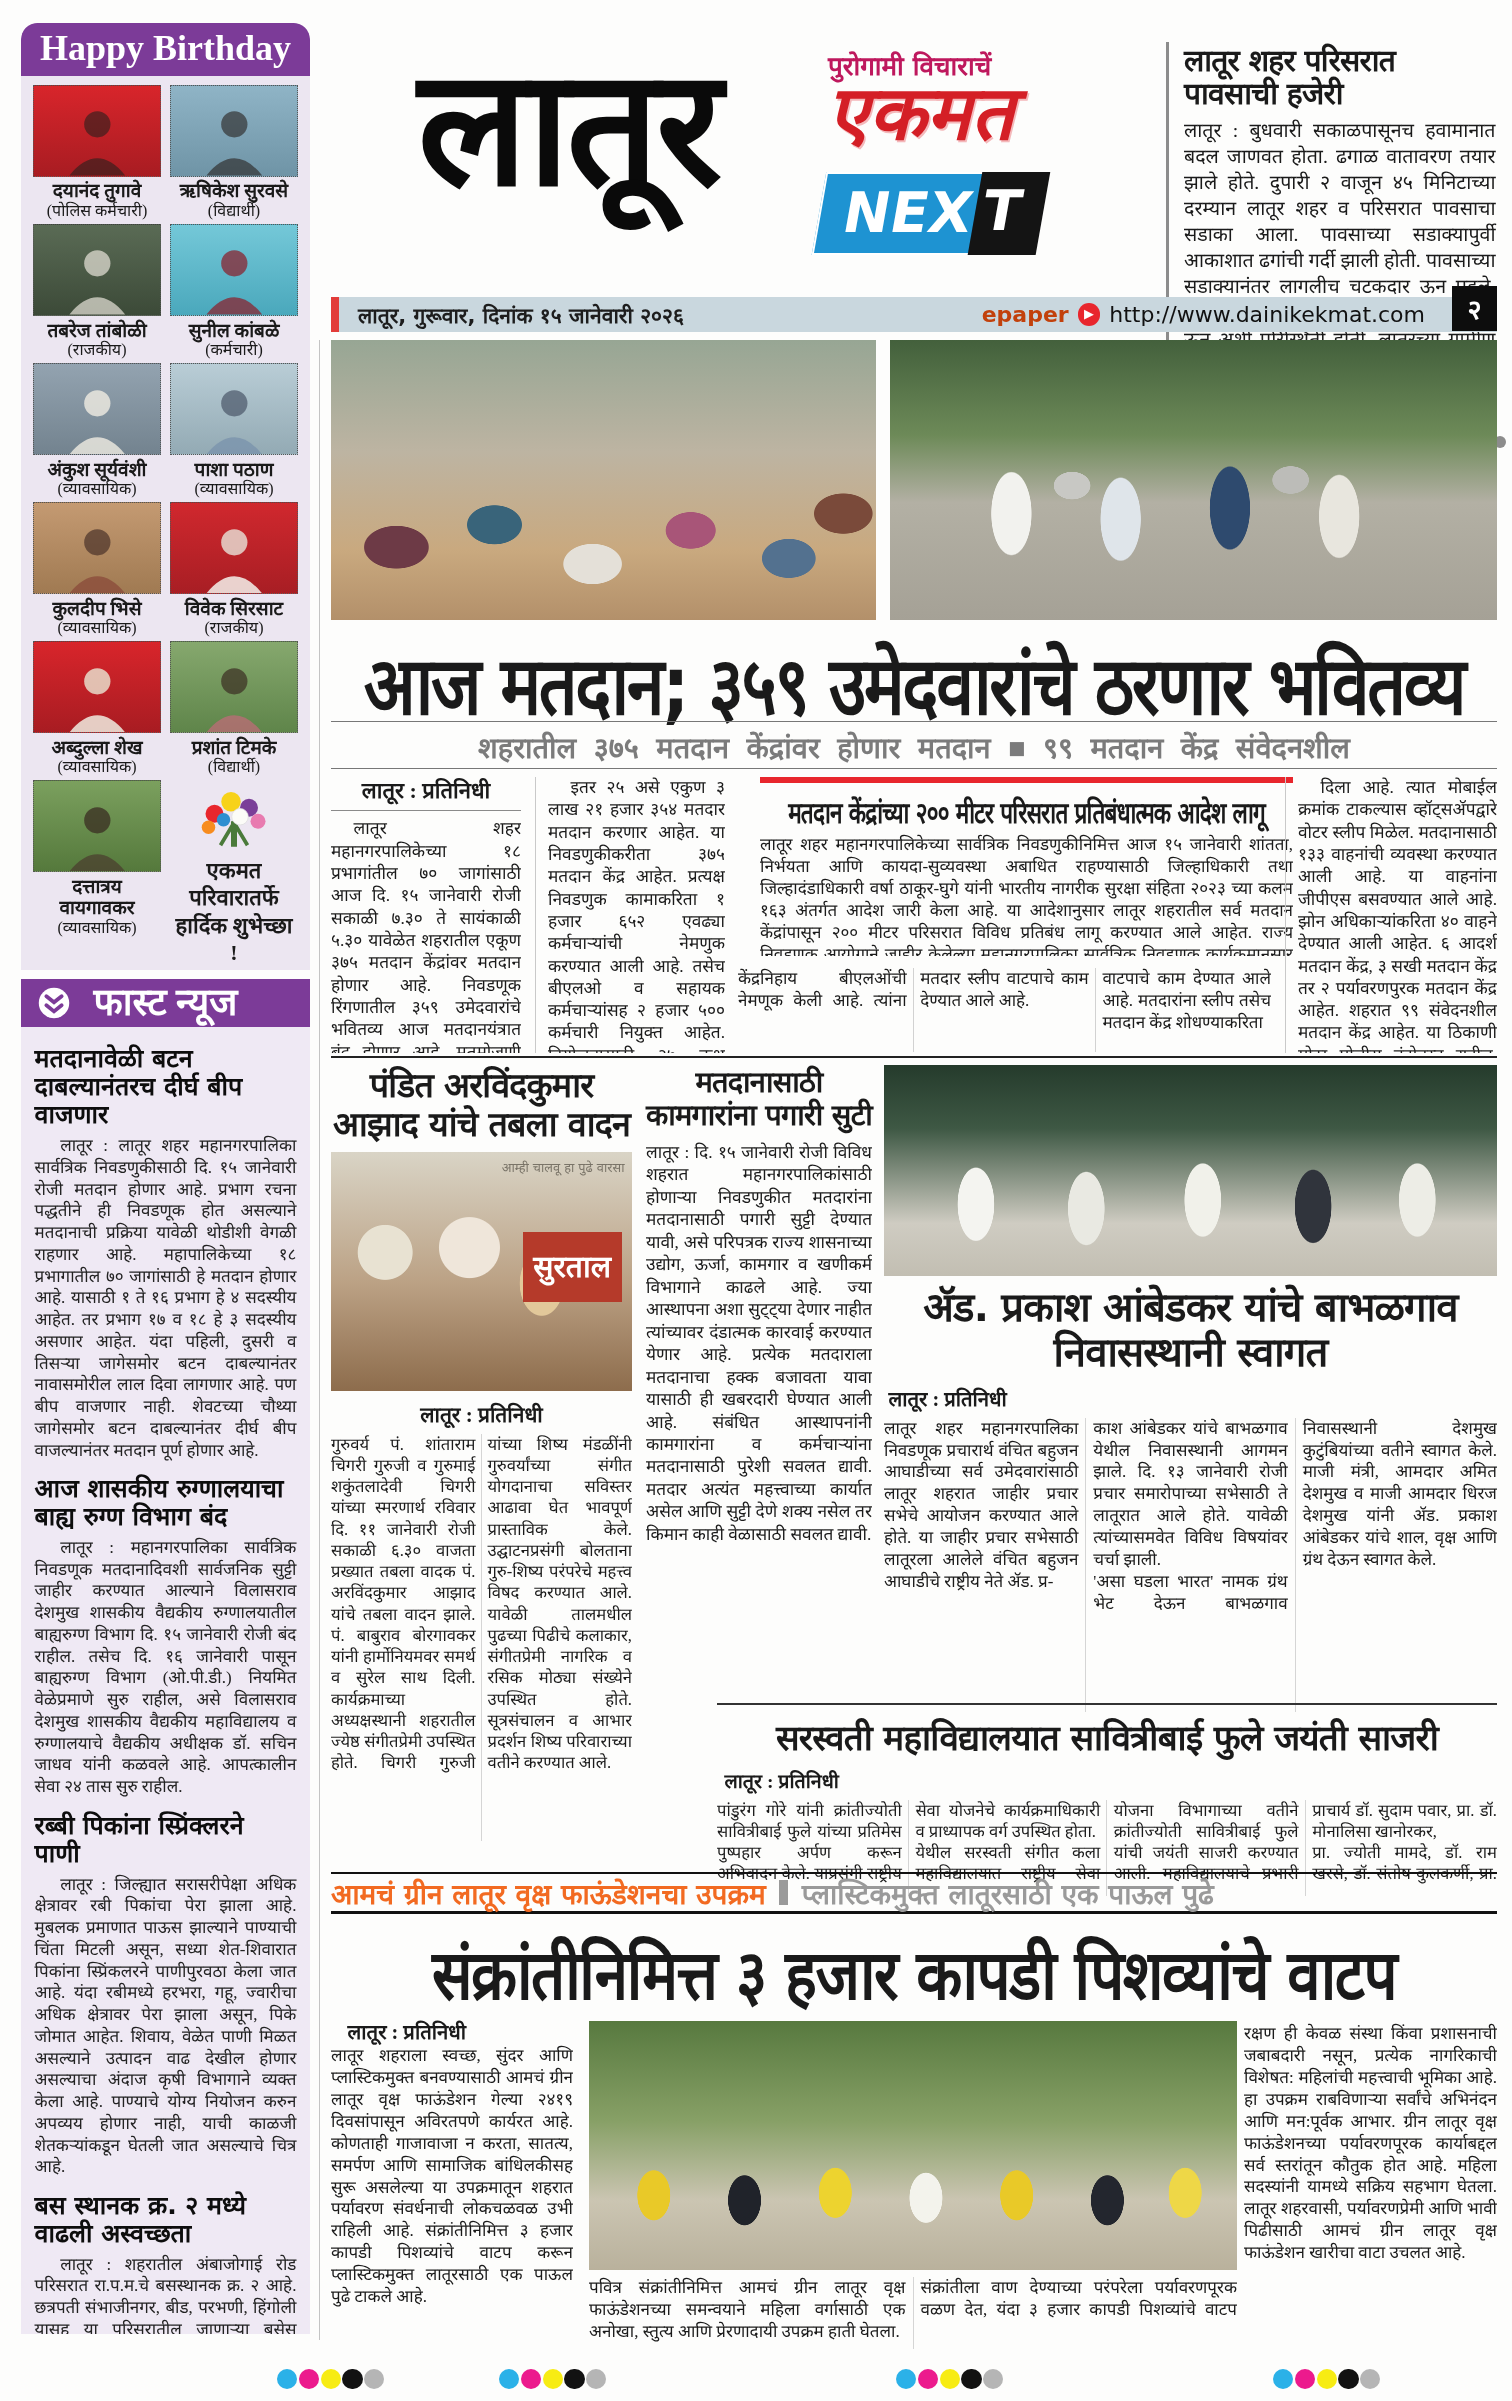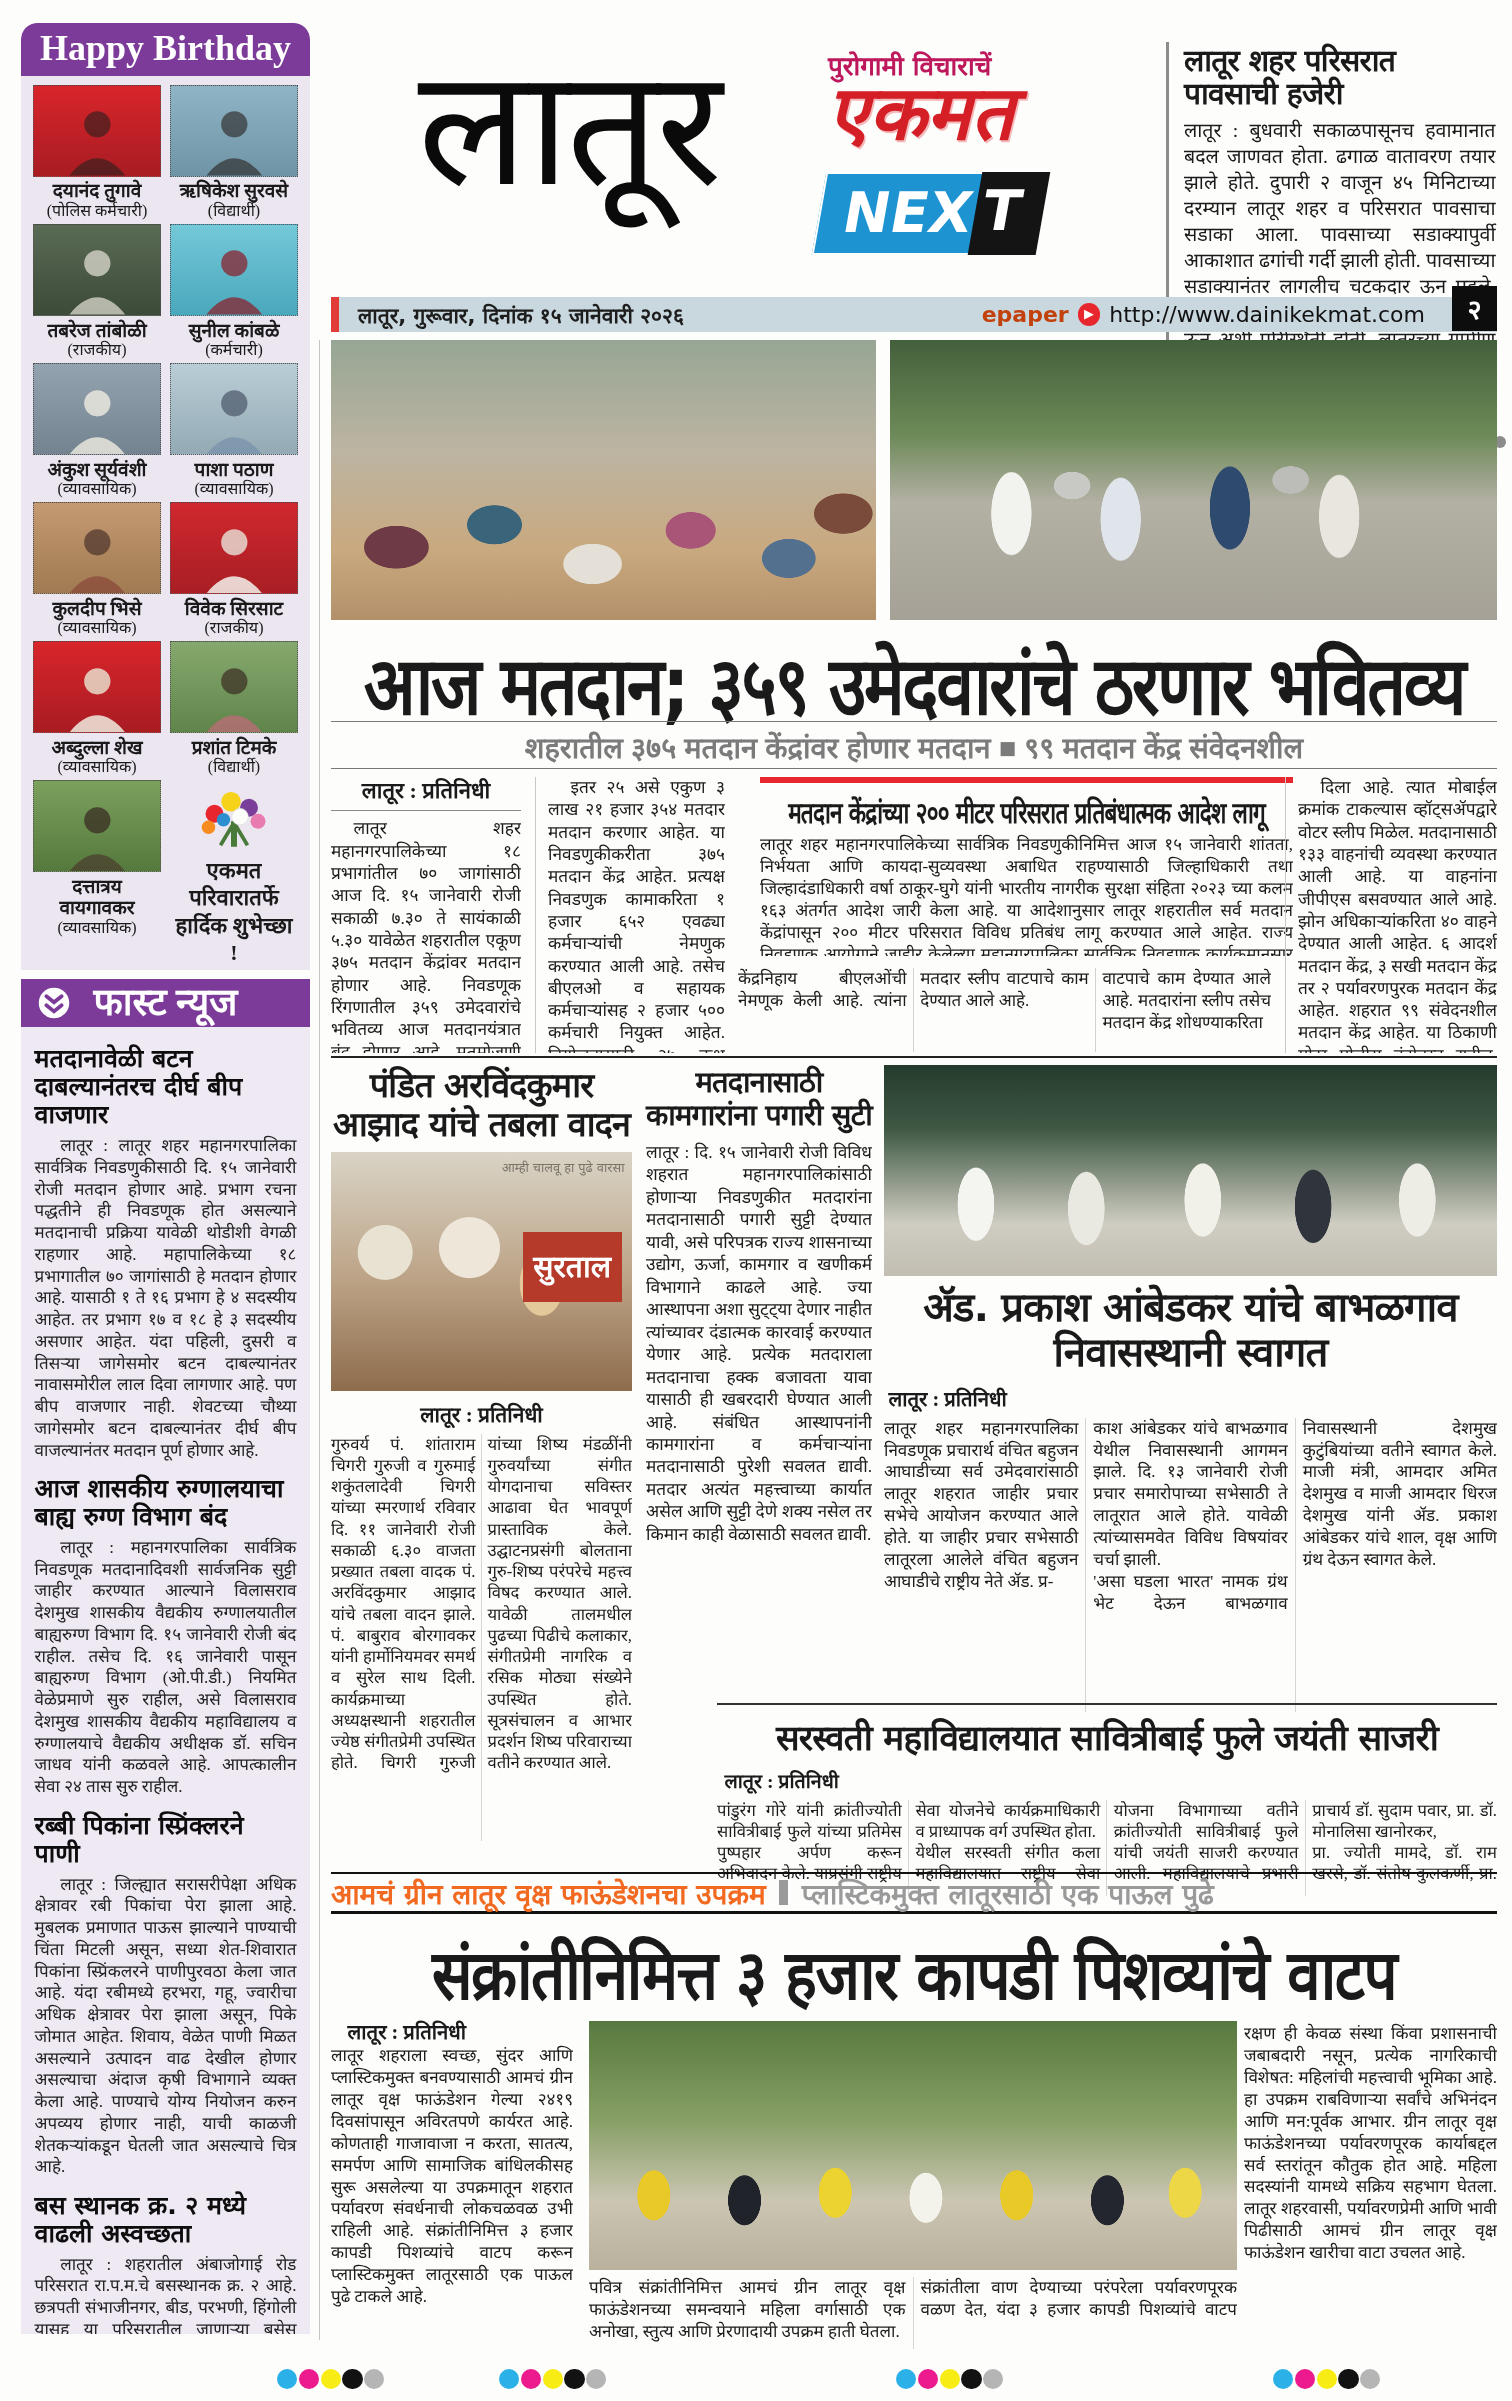--- a/index.html
+++ b/index.html
@@ -31,21 +31,21 @@
 
   
   .fast { left:21px; top:979px; width:289px; height:1355px; background:#efe9f4; overflow:hidden; }
   .fast-h { position:relative; height:48px; background:#7c3b98; color:#fff; font-weight:bold; font-size:38px; text-align:center; line-height:47px; }
   .fast-h svg { position:absolute; left:16.6px; top:8.3px; }
   .fast-b { padding:4.5px 13.6px 7.5px 13.6px; }
   .fitem h3 { font-family:"DejaVu Sans",sans-serif; font-size:25px; line-height:1.12; margin:13.6px 0 6px 0; color:#0d0d0d; }
   .fitem p { font-size:17px; line-height:1.28; text-align:justify; text-indent:25.6px; color:#222; }
 
   
-  .city { left:324px; top:39px; width:489px; text-align:center; font-family:"DejaVu Sans",sans-serif; font-weight:400; font-size:162px; line-height:1.1; letter-spacing:-3px; color:#0a0a0a; }
+  .city { left:324px; top:39px; width:489px; text-align:center; font-family:"DejaVu Sans",sans-serif; font-weight:700; font-size:162px; line-height:1.1; letter-spacing:-3px; color:#0a0a0a; }
   .ekmat-tag { left:828px; top:47px; width:316px; color:#be185d; font-weight:bold; font-size:26px; font-family:"DejaVu Sans",sans-serif; }
   .ekmat { left:827px; top:75px; width:324px; color:#d41f26; font-weight:900; font-style:italic; font-size:75px; line-height:1.05; font-family:"Liberation Serif",serif; text-shadow:1.5px 1.5px 0 #f4b9bb; }
   .next { left:819px; top:172px; display:flex; font-family:"DejaVu Sans",sans-serif; font-weight:900; font-size:56px; }
   .next .n1 { background:#1e93d2; color:#fff; padding:6px 4.5px 7.5px 22.6px; transform:skewX(-10deg); border:2.3px solid #fff; }
   .next .n2 { background:#141414; color:#fff; padding:6px 22.6px 7.5px 7.5px; transform:skewX(-10deg); margin-left:-3px; }
 
   
   .rain { left:1166px; top:42px; width:334px; padding:1.5px 4.5px 10.5px 15px; border-left:3.8px solid #8c8c8c; border-bottom:3px solid #8c8c8c; }
   .rain h2 { font-family:"DejaVu Sans",sans-serif; font-size:30px; line-height:1.12; margin-bottom:7.5px; letter-spacing:-0.8px; }
   .rain p { font-size:19.6px; line-height:1.33; text-align:justify; }
@@ -105,21 +105,21 @@
       radial-gradient(27px 41px at 38% 69%, #edd32f 0 60%, transparent 62%),
       radial-gradient(27px 41px at 52% 71%, #f3f3ec 0 60%, transparent 62%),
       radial-gradient(27px 41px at 66% 70%, #e9c928 0 60%, transparent 62%),
       radial-gradient(27px 41px at 80% 72%, #23262e 0 60%, transparent 62%),
       radial-gradient(27px 41px at 92% 69%, #eed747 0 60%, transparent 62%),
       linear-gradient(180deg,#57793f 0%,#87a066 40%,#cbc5b2 72%,#b9b19c 100%); }
 
   
   .lead-h { left:331px; top:628px; width:1166px; text-align:center; font-family:"DejaVu Sans",sans-serif; font-weight:900; font-size:68px; letter-spacing:-2.3px; white-space:nowrap; transform:scale(1,1.18); transform-origin:center top; }
   .ruleA { left:331px; top:721px; width:1166px; border-top:1.5px solid #777; }
-  .lead-sub { left:331px; top:727px; width:1166px; text-align:center; font-family:Liberation Sans, sans-serif; font-weight:bold; font-size:29px; color:#7b7b7b; }
+  .lead-sub { left:331px; top:727px; width:1166px; text-align:center; font-family:Liberation Mono, monospace; font-weight:bold; font-size:29px; color:#7b7b7b; }
   .ruleB { left:331px; top:768px; width:1166px; border-top:1.5px solid #777; }
 
   .byline { font-weight:bold; font-size:22px; text-align:center; padding-bottom:4.5px; border-bottom:1.5px solid #8a8a8a; margin-bottom:7.5px; }
   .colbody { font-size:17.3px; line-height:1.29; text-align:justify; }
   .colbody p { text-indent:22.6px; }
   .lcol1 { left:331px;  top:777px; width:190px; height:276px; overflow:hidden; }
   .lcol2 { left:535px;  top:777px; width:190px; height:276px; overflow:hidden; border-left:0.8px solid #c9c9c9; padding-left:12px; }
   .lbox  { left:760px;  top:777px; width:533px; height:179px; border-top:6.8px solid #e8262d; padding-top:6px; overflow:hidden; }
   .lbox h2 { font-family:"DejaVu Sans",sans-serif; font-weight:900; font-size:22.6px; text-align:center; white-space:nowrap; transform:scale(1,1.3); transform-origin:center top; margin:3px 0 10.5px 0; letter-spacing:-0.8px; }
   .lbox p { font-size:17px; line-height:1.3; text-align:justify; }

